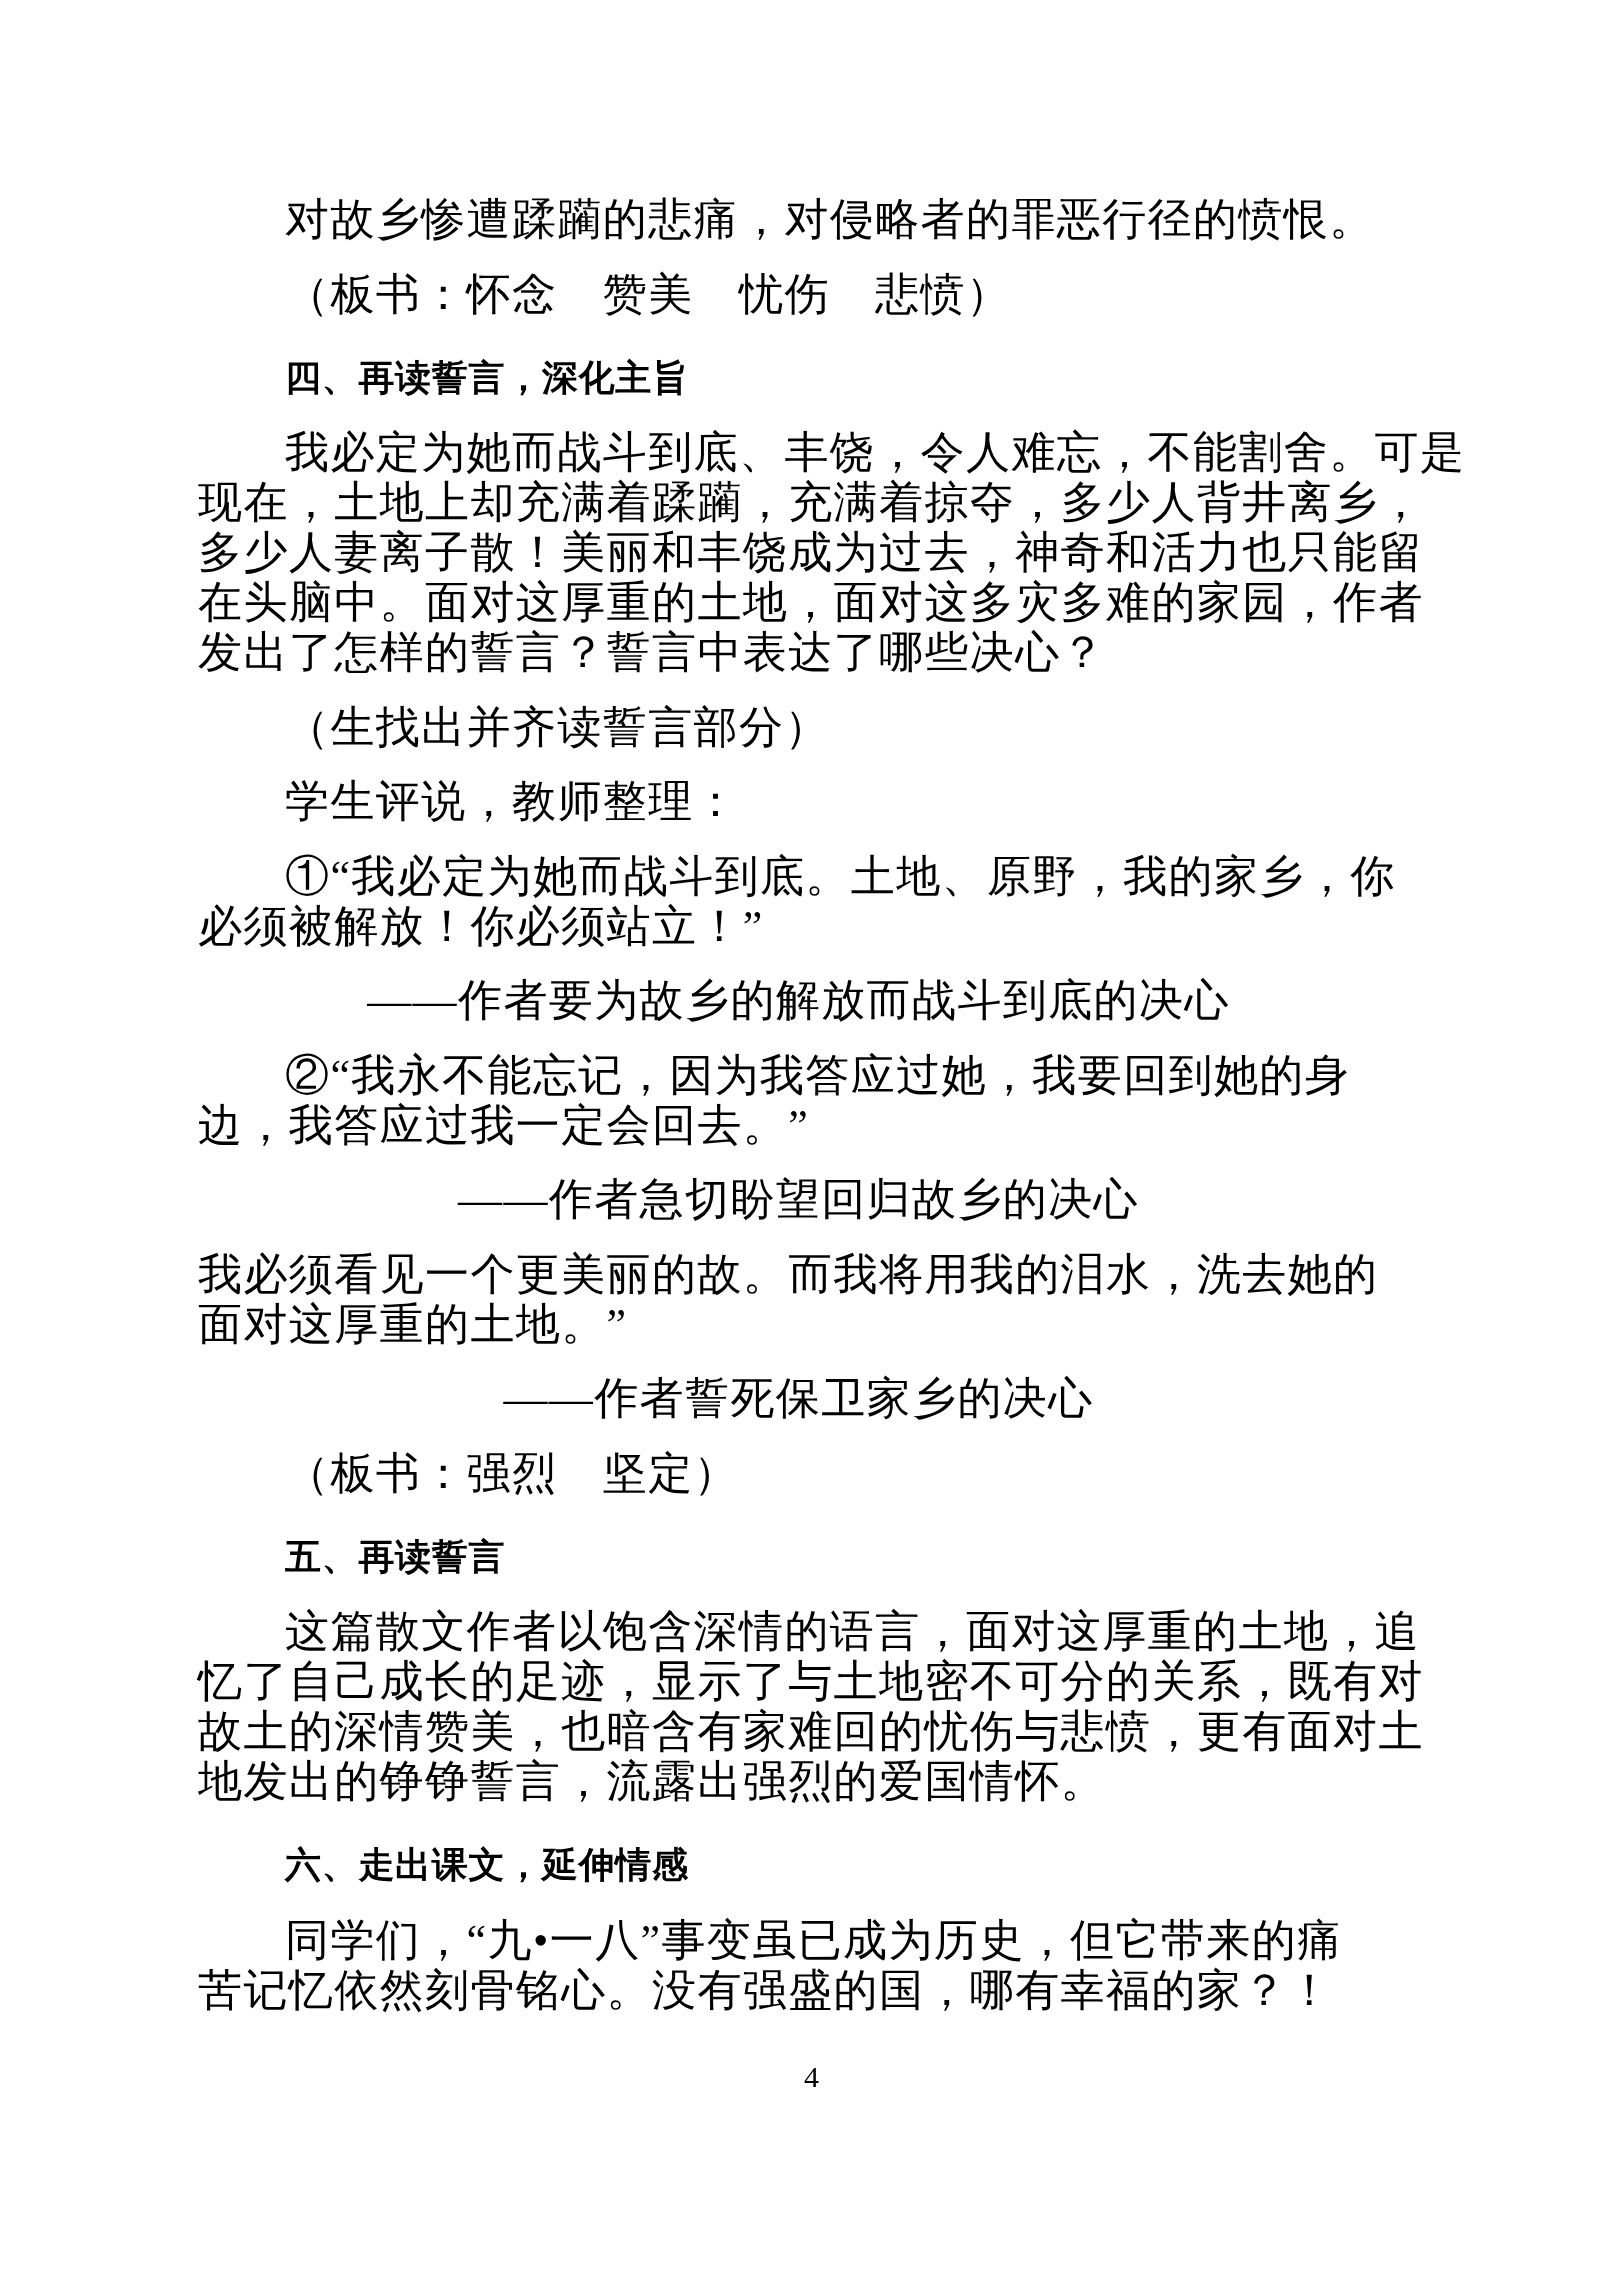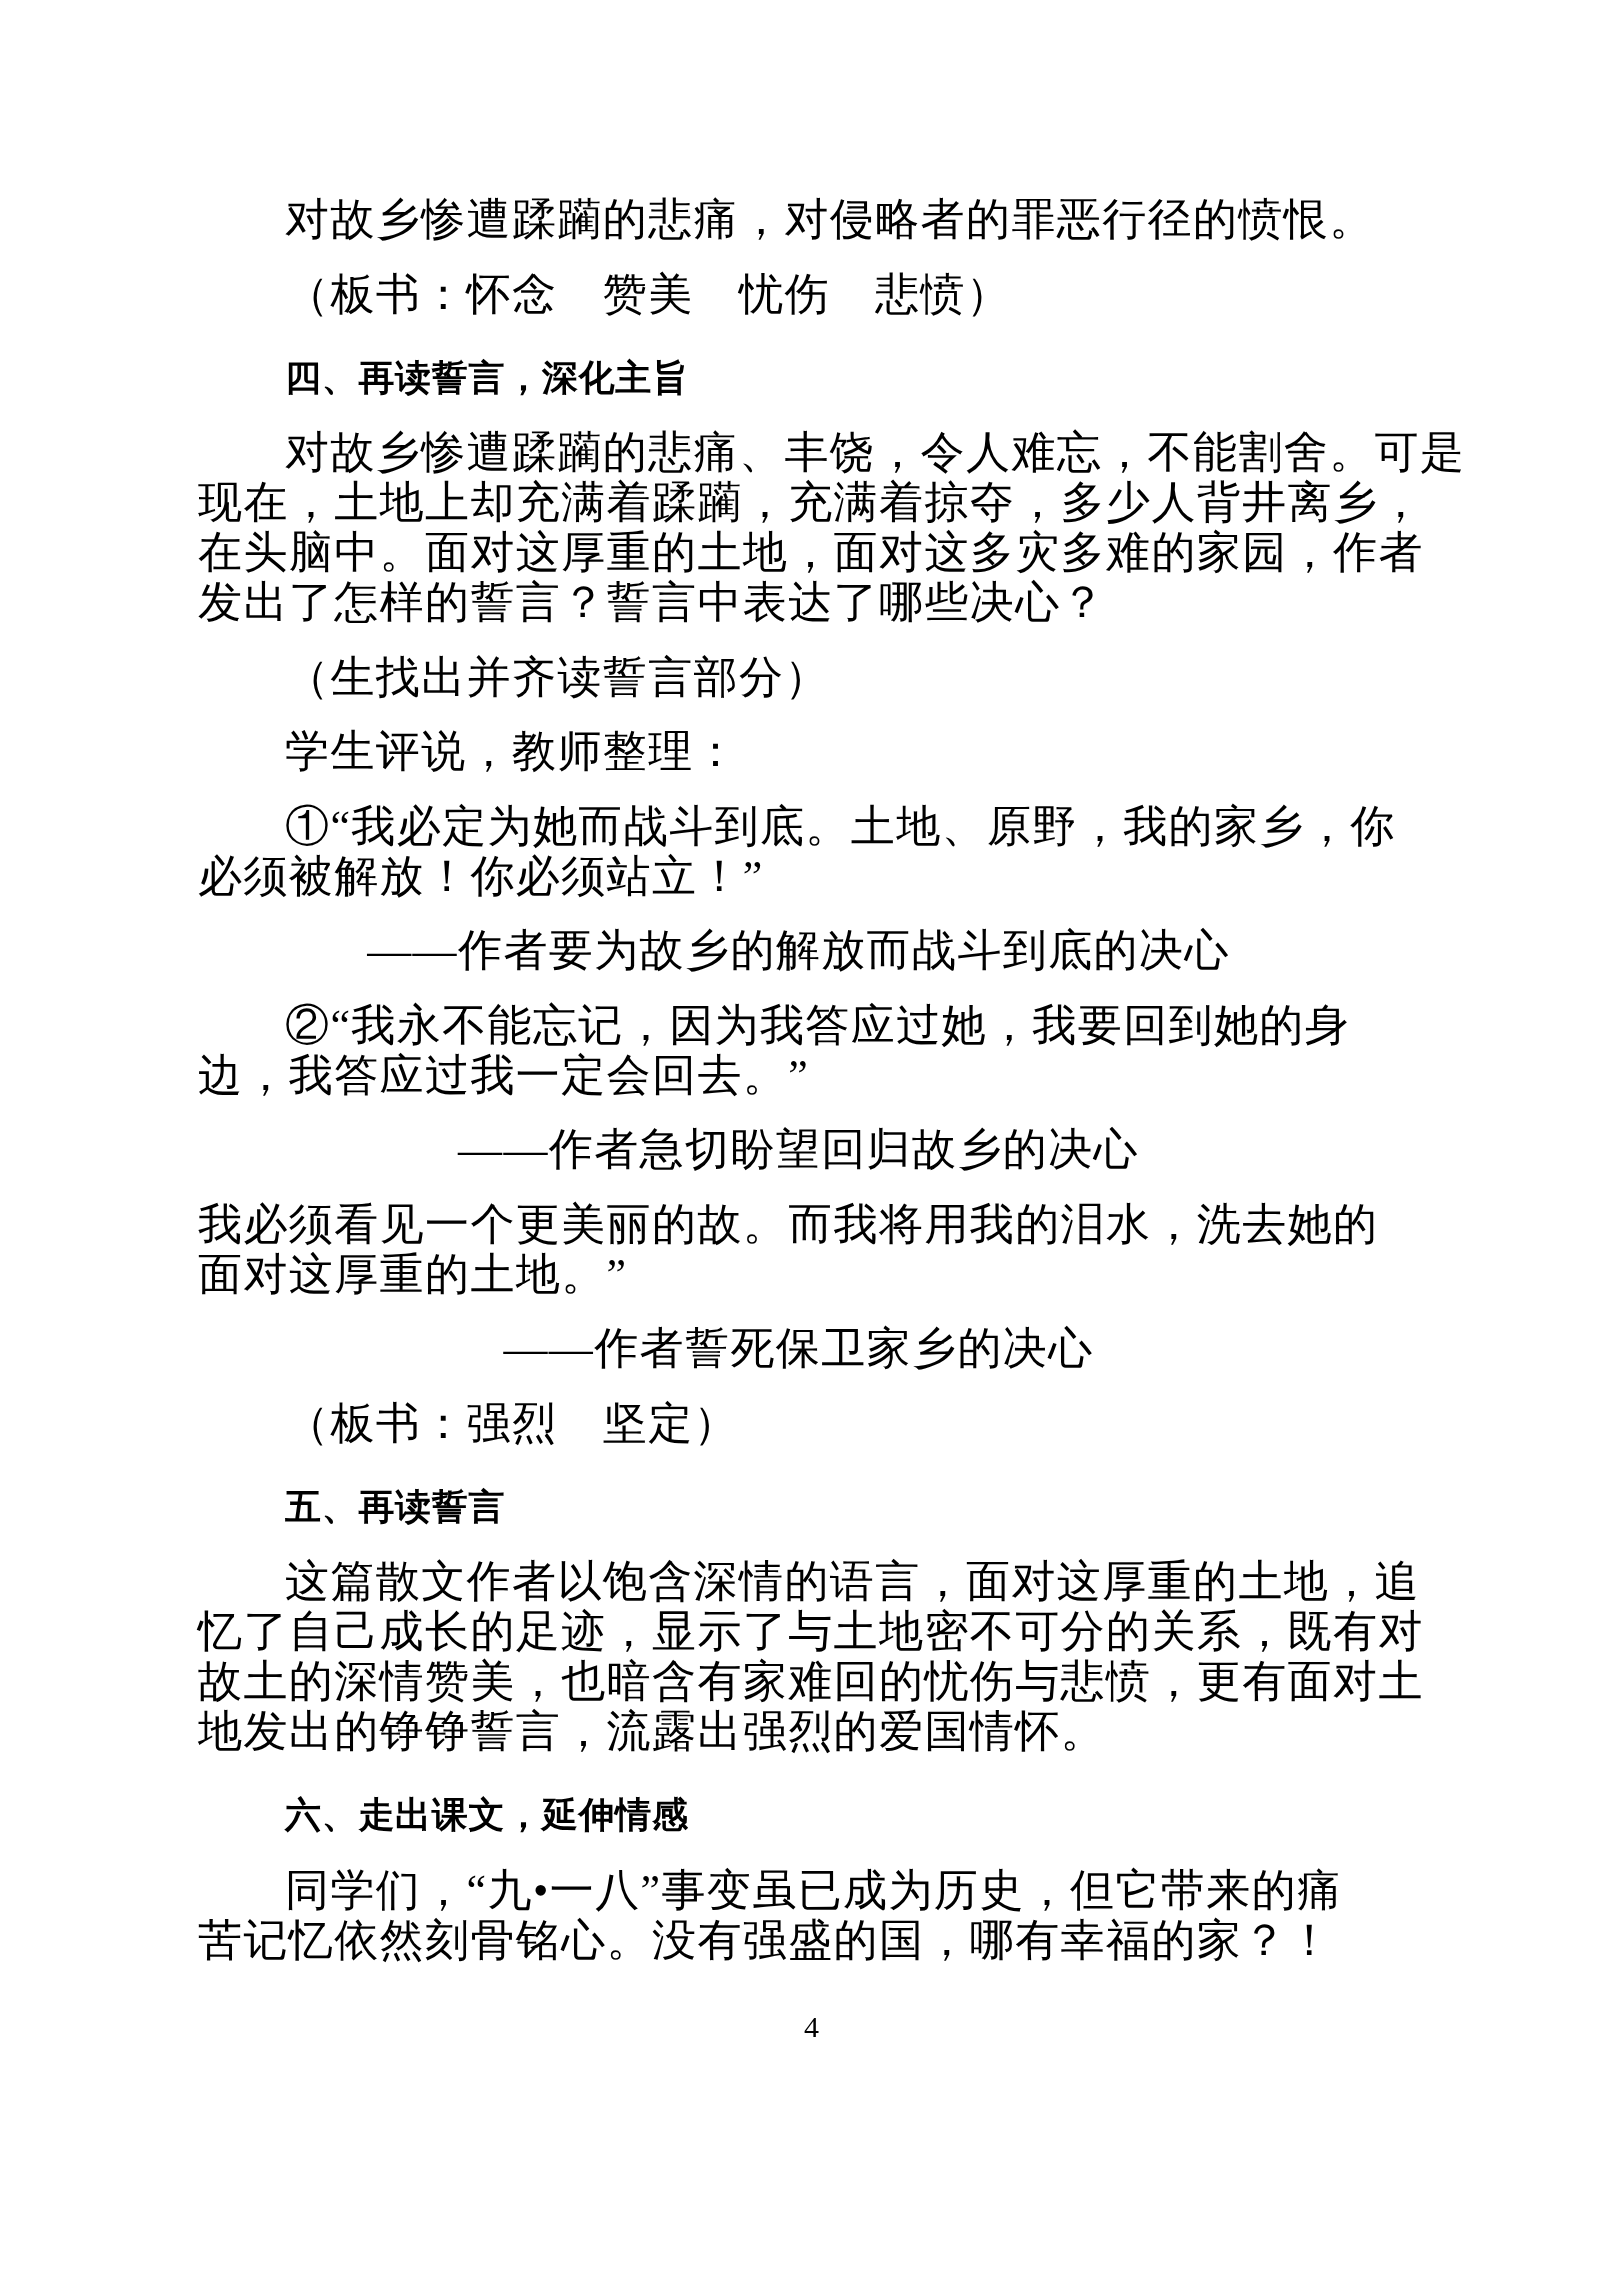--- a/index.html
+++ b/index.html
@@ -67,22 +67,23 @@
 
     <div class="blk ind">
       <div class="ln first">（板书：怀念　赞美　忧伤　悲愤）</div>
     </div>
 
     <div class="blk ind heading">
       <div class="ln first">四、再读誓言，深化主旨</div>
     </div>
 
     <div class="blk ind">
-      <div class="ln first">对故乡惨遭蹂躏的悲痛、丰饶，令人难忘，不能割舍。可是</div>
+      <div class="ln first">我必定为她而战斗到底、丰饶，令人难忘，不能割舍。可是</div>
       <div class="ln">现在，土地上却充满着蹂躏，充满着掠夺，多少人背井离乡，</div>
+      <div class="ln">多少人妻离子散！美丽和丰饶成为过去，神奇和活力也只能留</div>
       <div class="ln">在头脑中。面对这厚重的土地，面对这多灾多难的家园，作者</div>
       <div class="ln">发出了怎样的誓言？誓言中表达了哪些决心？</div>
     </div>
 
     <div class="blk ind">
       <div class="ln first">（生找出并齐读誓言部分）</div>
     </div>
 
     <div class="blk ind">
       <div class="ln first">学生评说，教师整理：</div>

